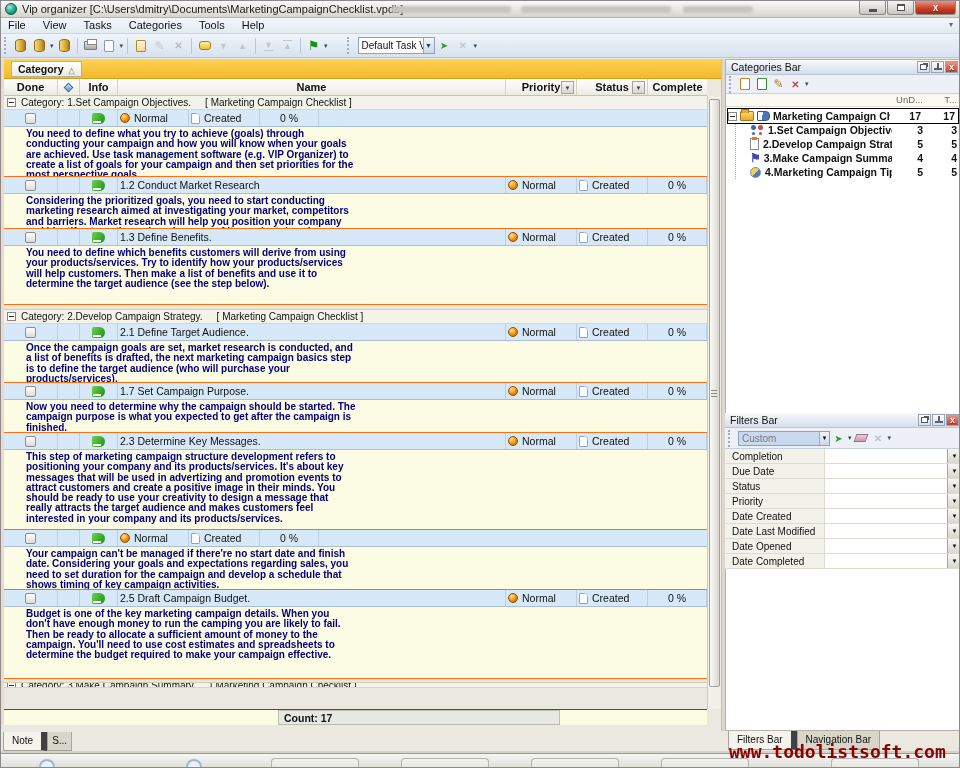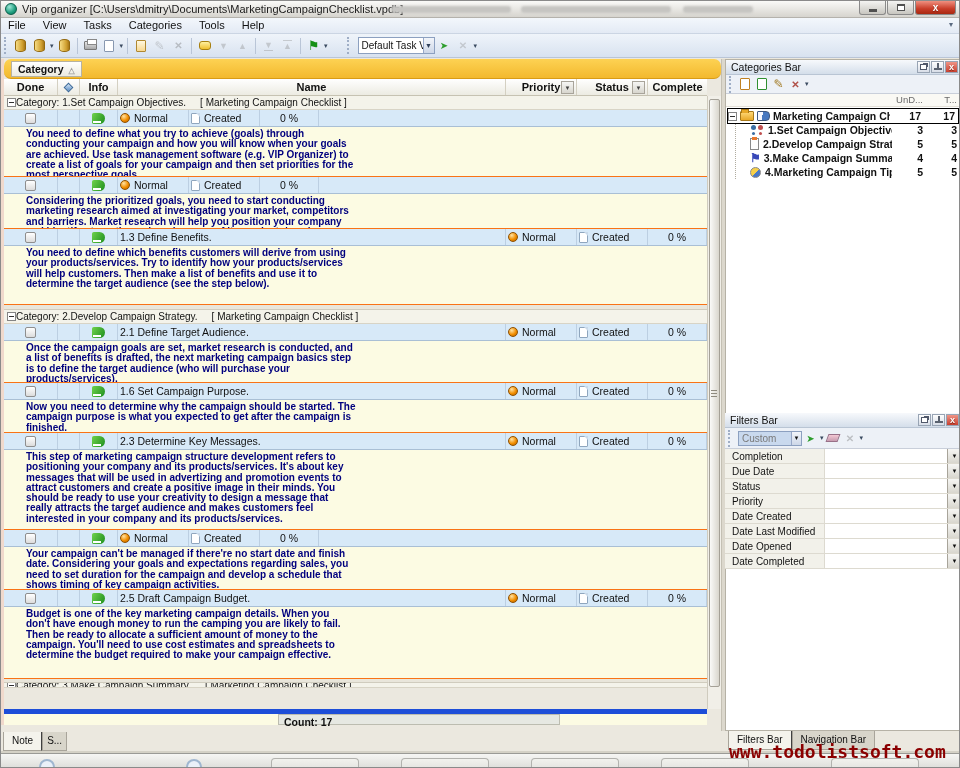--- a/index.html
+++ b/index.html
@@ -53,55 +53,55 @@
   .combo { display:flex; height:17px; border:1px solid #8CA0C0; background:#FFF; margin-left:4px;}
   .combo .ctxt { font-size:10px; padding:2px 3px 0 3px; white-space:nowrap; overflow:hidden; width:64px;}
   .combo .cdd { width:11px; background:linear-gradient(#F2F5FA,#CDD7E8); border-left:1px solid #98A8C8;
     font-size:7px; color:#30405A; display:flex; align-items:center; justify-content:center;}
   .applyg { font-size:10px; color:#2E9E2E; }
   
   .pinkstrip { position:absolute; left:0; top:58px; width:3px; height:666px; background:#F0D9CC;}
   .splitter { position:absolute; left:720px; top:58px; width:4px; height:672px; background:#DCD8CD; border-left:1px solid #C4C0B4;}
   
   .groupbar { position:absolute; left:3px; top:58px; width:717px; height:20px;
-    background:linear-gradient(#FDD253,#F3B92E); border-bottom:1px solid #D99C16;border-radius:7px;}
+    background:linear-gradient(#FDD253,#F3B92E); border-bottom:1px solid #D99C16;}
   .catbtn { position:absolute; left:7px; top:2px; height:16px; padding:1px 6px 0 6px;
     background:linear-gradient(#FFFFFF,#ECEAE0); border:1px solid #B6B2A2; font-size:10.5px; font-weight:bold;}
   .sorttri { font-size:8px; color:#A0A0A0; margin-left:5px;}
   
   .hrow { position:absolute; left:3px; top:78px; width:703px; height:17px; display:flex;
     background:linear-gradient(#FFFFFF,#ECEBE2); border-bottom:1px solid #C6C2B2; font-size:11px; font-weight:bold;}
   .hc { display:flex; align-items:center; justify-content:center; border-right:1px solid #D4D0C2; height:100%; position:relative;}
   .w-done{width:54px}.w-flag{width:22px}.w-info{width:38px}.w-name{width:388px}.w-pri{width:71px}.w-sta{width:71px}.w-com{width:59px;border-right:none}
   .fbtn { position:absolute; right:2px; top:2px; width:13px; height:13px; background:linear-gradient(#F6F6F4,#D8D6CE);
     border:1px solid #A8A49A; font-size:6px; color:#404040; display:flex; align-items:center; justify-content:center;}
   .dia { width:7px; height:7px; transform:rotate(45deg); background:linear-gradient(135deg,#D4E6F8,#5C8EC6); border:1px solid #3A6898;}
   .list { position:absolute; left:3px; top:95px; width:703px; }
   .catrow { height:14px; background:#F4F3EA; border-bottom:1px solid #D8D4C6; display:flex; align-items:center;
     font-size:10px; padding-left:3px; overflow:hidden;}
-  .catrow .lbl { }
+  .catrow .lbl { margin-left:5px; }
   .catrow .suf { margin-left:14px; }
   .exp { width:9px; height:9px; border:1px solid #848484; background:#FFF; position:relative; flex:none;}
   .exp::after { content:''; position:absolute; left:1px; right:1px; top:3px; height:1px; background:#303030;}
   .trow { height:17px; display:flex; background:#D7E9F8; border-bottom:1px solid #A9BFD5; font-size:10.5px;}
   .tc { display:flex; align-items:center; border-right:1px solid #BCCFE2; height:100%; padding:0 2px;}
   .tc.cen { justify-content:center;}
   .cb { width:11px; height:11px; background:linear-gradient(#FFFFFF,#DCDCDC); border:1px solid #8E8E8E; border-radius:2px;}
   .bk { width:13px; height:11px; background:linear-gradient(120deg,#6FD24C,#1E8F1E); border-radius:2px 6px 6px 2px; position:relative;}
   .bk::after { content:''; position:absolute; left:1px; bottom:1px; width:8px; height:2px; background:#FFF;}
   .ball { width:10px; height:10px; border-radius:50%; flex:none; margin-right:4px;
     background:radial-gradient(circle at 35% 30%, #FFE2A2, #F28E00 55%, #B06000); border:1px solid #8E5000;}
   .stp { width:9px; height:11px; background:#FFF; border:1px solid #8FA6BE; border-radius:1px; flex:none; margin-right:4px; position:relative;}
   .stp::after { content:''; position:absolute; right:-1px; top:-1px; border:2px solid #C9D9E9; border-left-color:transparent; border-bottom-color:transparent;}
   .desc { background:#FCFBE3; border-bottom:1px solid #f97316; color:#00007E; font-weight:bold;
     font-size:10px; line-height:10.3px; padding:2px 351px 0 22px; overflow:hidden;}
   .ggap { background:#E9E6DB; border-bottom:1px solid #D0CCBE;}
   .clip5 { height:5px !important; }
   .foot { position:absolute; left:3px; top:708px; width:703px; height:16px; background:#FCFBE3;
-    border-top:5px solid #1d4ed8; display:flex; font-size:10.5px;}
+    border-top:1px solid #1d4ed8; display:flex; font-size:10.5px;}
   .foot .sp { width:274px;}
   .foot .cbox { width:282px; background:#E6E8E2; border:1px solid #BCBCB0; font-weight:bold; padding:1px 0 0 5px;}
   
   .vsb { position:absolute; left:706px; top:95px; width:14px; height:613px; background:#F1EFE8; border-left:1px solid #CFCBBE;}
   .vsb .thumb { position:absolute; left:1px; top:3px; width:11px; height:588px;
     background:linear-gradient(90deg,#FAFAF8,#D9D6CD); border:1px solid #A5A197; border-radius:2px;}
   .vsb .gripln { position:absolute; left:3px; top:294px; width:6px; height:1px; background:#8E8A7E;
     box-shadow:0 3px 0 #8E8A7E, 0 6px 0 #8E8A7E;}
   
   .rpanel { position:absolute; left:724px; top:58px; width:236px; height:672px; background:#FFF; border:1px solid #B6B2A6;}
@@ -130,35 +130,35 @@
   .ppl { position:relative; width:15px; height:11px; flex:none; margin-right:3px;}
   .ppl::before { content:''; position:absolute; left:1px; top:0; width:5px; height:5px; border-radius:50%; background:#3A6EA5; box-shadow:0 6px 0 -1px #3A6EA5;}
   .ppl::after { content:''; position:absolute; left:8px; top:0; width:5px; height:5px; border-radius:50%; background:#C05050; box-shadow:0 6px 0 -1px #C05050;}
   .clp { width:9px; height:12px; background:#FFF; border:1px solid #8A8A8A; position:relative; flex:none; margin-right:4px;}
   .clp::before { content:''; position:absolute; left:1px; top:-2px; width:5px; height:3px; background:#E87830;}
   .flg { font-size:12px; color:#3848B8; line-height:12px; flex:none; margin-right:3px;}
   .tip { width:11px; height:11px; border-radius:50%; background:linear-gradient(135deg,#F8D048 55%,#4878C8 55%); border:1px solid #888; flex:none; margin-right:4px;}
   .kids { padding-left:14px; border-left:1px dotted #B0ACA0; margin-left:9px;}
   
   .fbar { position:absolute; left:724px; top:412px; width:236px; background:#FFF;}
-  .fcombo { display:flex; height:15px; width:64px; border:1px solid #8CA0C0; background:#C9D9EE; margin-left:3px;}
+  .fcombo { display:flex; height:15px; width:92px; border:1px solid #8CA0C0; background:#C9D9EE; margin-left:3px;}
   .fcombo .ctxt { font-size:10px; color:#7A7A7A; padding:1px 3px 0 3px; flex:1;}
   .fcombo .cdd { width:10px; background:linear-gradient(#F2F5FA,#CDD7E8); border-left:1px solid #98A8C8; font-size:6px;
     display:flex; align-items:center; justify-content:center;}
   .ers { width:12px; height:8px; background:linear-gradient(#F4C8D4,#C89CB0); border:1px solid #987088; transform:skewX(-20deg);}
   .frow { height:15px; display:flex; border-bottom:1px solid #DDDAD0; font-size:10px;}
   .frow .flbl { width:100px; background:#F2F1EA; border-right:1px solid #DDDAD0; padding:2px 0 0 7px;
     white-space:nowrap; overflow:hidden;}
   .frow .fval { flex:1; background:#FFF;}
   .frow .fdd { width:14px; background:linear-gradient(#F6F6F4,#D8D6CE); border-left:1px solid #A8A49A;
     font-size:6px; display:flex; align-items:center; justify-content:center;}
   
   .ltabs { position:absolute; left:2px; top:731px; display:flex; font-size:10px;}
   .tab { height:19px; padding:3px 8px 0 8px; border:1px solid #A8A49A; border-top:none; background:#D8D5CA;}
-  .tab.on { background:#F4F3EC; border-right:1px solid #404040;}
+  .tab.on { background:#F4F3EC; border-right:6px solid #404040;}
   .rtabs { position:absolute; left:727px; top:730px; display:flex; font-size:10px;}
   .strip { position:absolute; left:0; top:750px; right:0; height:2px; background:#D4D1C6;}
   .taskbar { position:absolute; left:0; top:752px; right:0; height:16px;
     background:linear-gradient(#F6F6F4,#DCDCD8); border-top:1px solid #9A9A96;}
   .tbtn { position:absolute; top:4px; width:88px; height:12px; border:1px solid #B2B2AE;
     border-bottom:none; border-radius:4px 4px 0 0; background:linear-gradient(#F2F2EE,#E2E2DE);}
   .tcirc { position:absolute; top:5px; width:16px; height:16px; border-radius:50%; border:2px solid #9FB6D0; background:#EAF0F8;}
   .wm { position:absolute; left:728px; top:740px; font-family:"DejaVu Sans Mono", monospace;
     font-size:18px; font-weight:bold; letter-spacing:0px; z-index:50; }
 </style>
@@ -318,20 +318,21 @@
     <div class="desc" style="height:50px">You need to define what you try to achieve (goals) through conducting your campaign and how you will know when your goals are achieved. Use task management software (e.g. VIP Organizer) to create a list of goals for your campaign and then set priorities for the most perspective goals.</div>
 
     <div class="trow">
       <div class="tc cen w-done">
           <span class="cb"></span>
         </div>
       <div class="tc w-flag"></div>
       <div class="tc cen w-info">
           <span class="bk"></span>
         </div>
+      <div class="tc w-name">1.2 Conduct Market Research</div>
       <div class="tc w-pri">
           <span class="ball"></span>
           <span>Normal</span>
         </div>
       <div class="tc w-sta">
           <span class="stp"></span>
           <span>Created</span>
         </div>
       <div class="tc cen w-com">0 %</div>
     </div>
@@ -388,21 +389,21 @@
     <div class="desc" style="height:42px">Once the campaign goals are set, market research is conducted, and a list of benefits is drafted, the next marketing campaign basics step is to define the target audience (who will purchase your products/services).</div>
 
     <div class="trow">
       <div class="tc cen w-done">
           <span class="cb"></span>
         </div>
       <div class="tc w-flag"></div>
       <div class="tc cen w-info">
           <span class="bk"></span>
         </div>
-      <div class="tc w-name">1.6 Set Campaign Purpose.</div>
+      <div class="tc w-name">1.7 Set Campaign Purpose.</div>
       <div class="tc w-pri">
           <span class="ball"></span>
           <span>Normal</span>
         </div>
       <div class="tc w-sta">
           <span class="stp"></span>
           <span>Created</span>
         </div>
       <div class="tc cen w-com">0 %</div>
     </div>

